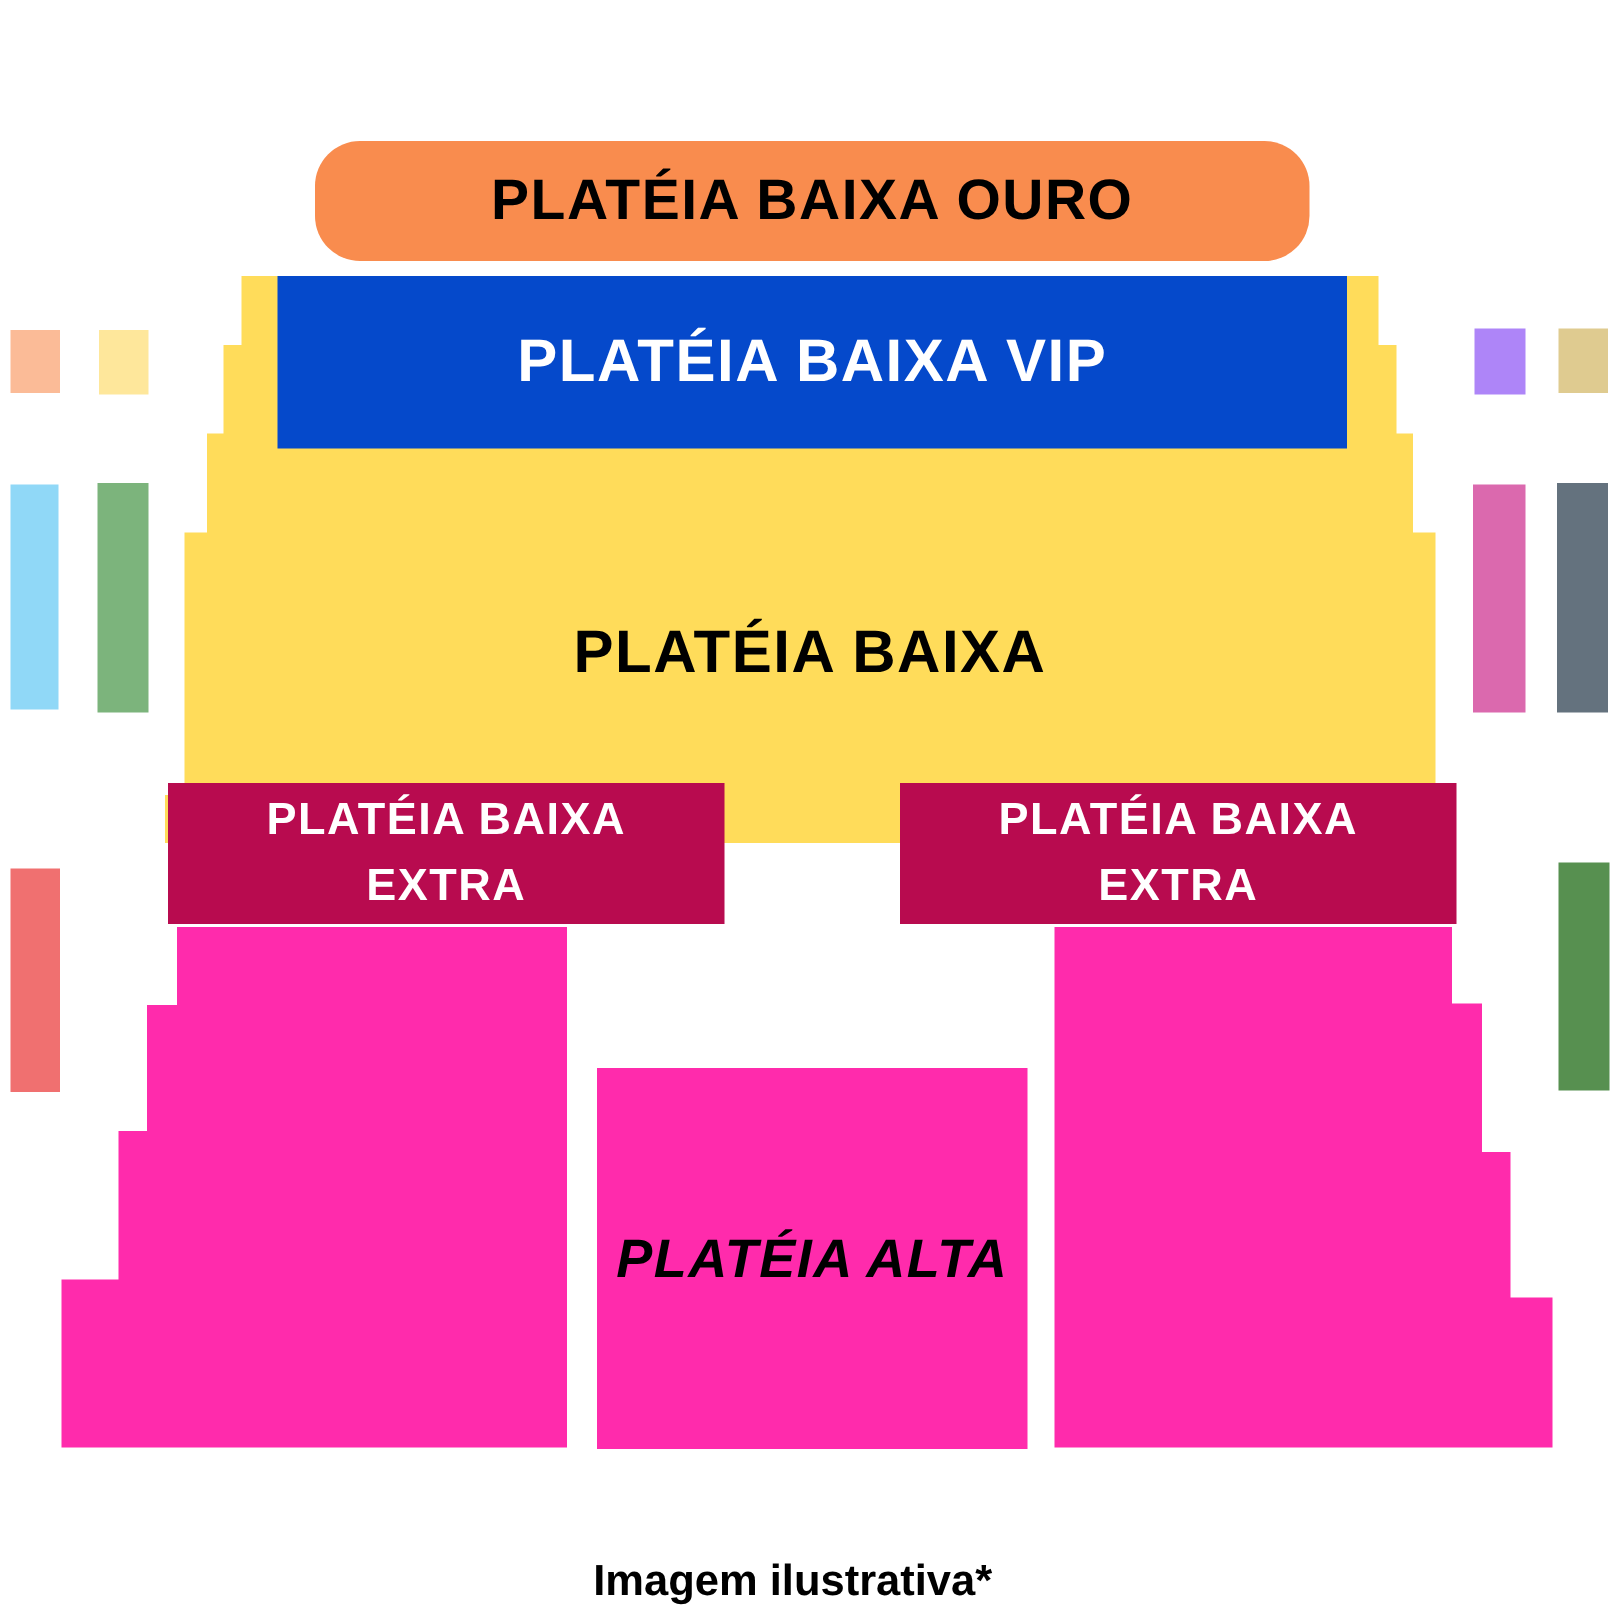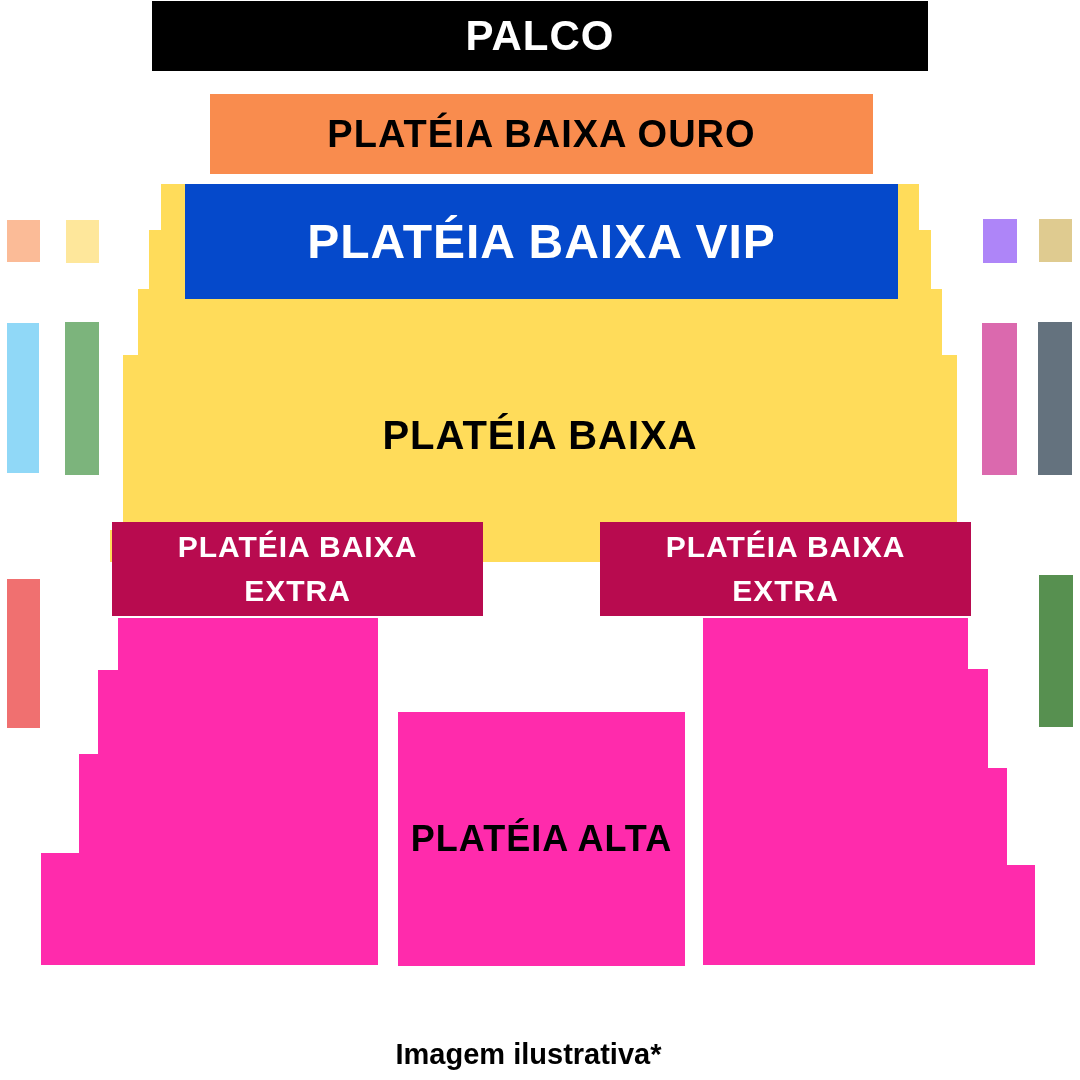--- a/index.html
+++ b/index.html
@@ -5,23 +5,23 @@
   html,body{margin:0;padding:0;background:#ffffff;}
   .canvas{
     position:relative;width:1080px;height:1080px;background:#ffffff;overflow:hidden;
     font-family:"Liberation Sans", sans-serif;font-weight:800;
   }
   .sec{position:absolute;display:flex;align-items:center;justify-content:center;text-align:center;}
   .sec .lbl{letter-spacing:1px;}
   
   .stage{left:152px;top:1px;width:776px;height:70px;background:#000000;color:#ffffff;font-size:42px;letter-spacing:2px;}
   
-  .ouro{left:210px;top:94px;width:663px;height:80px;background:#F98C4E;color:#000000;font-size:38px;letter-spacing:2px;}
+  .ouro{left:210px;top:94px;width:663px;height:80px;background:#F98C4E;color:#000000;font-size:38px;letter-spacing:2px;border-radius:30px;}
   
-  .vip{left:185px;top:184px;width:713px;height:115px;background:#0549CB;color:#ffffff;font-size:48px;letter-spacing:2px;}
+  .vip{left:185px;top:184px;width:713px;height:115px;background:#0549CB;color:#ffffff;font-size:40px;letter-spacing:2px;}
   
   .baixa-label{left:0;top:408px;width:1080px;height:54px;color:#000000;font-size:40px;letter-spacing:2px;background:transparent;}
   
   .extra{background:#B80B4F;color:#ffffff;font-size:30px;flex-direction:column;line-height:44px;letter-spacing:1px;}
   .extra-left{left:112px;top:522px;width:371px;height:94px;}
   .extra-right{left:600px;top:522px;width:371px;height:94px;}
   
   .alta-center{left:398px;top:712px;width:287px;height:254px;background:#FF2BAC;color:#000000;font-size:36px;letter-spacing:1px;}
   
   .caption{position:absolute;left:0;top:1038px;width:1057px;text-align:center;color:#000000;font-size:29px;font-weight:800;}
@@ -44,23 +44,20 @@
 <body>
 
 <div class="canvas">
 
   <svg class="shapes" viewBox="0 0 1080 1080" xmlns="http://www.w3.org/2000/svg">
     <polygon fill="#FFDC5A" points="161,184 919,184 919,230 931,230 931,289 942,289 942,355 957,355 957,530 970,530 970,562 110,562 110,530 123,530 123,355 138,355 138,289 149,289 149,230 161,230"></polygon>
     <polygon fill="#FF2BAC" points="118,618 378,618 378,965 41,965 41,853 79,853 79,754 98,754 98,670 118,670"></polygon>
     <polygon fill="#FF2BAC" points="703,618 968,618 968,669 988,669 988,768 1007,768 1007,865 1035,865 1035,965 703,965"></polygon>
   </svg>
 
-  <div class="sec stage" style="background-color: rgb(0, 0, 0);">
-    <span class="lbl">PALCO</span>
-  </div>
 
   <div class="sec ouro" style="background-color: rgb(249, 140, 78);">
     <span class="lbl">PLATÉIA BAIXA OURO</span>
   </div>
 
   <div class="sec vip" style="background-color: rgb(5, 73, 203);">
     <span class="lbl">PLATÉIA BAIXA VIP</span>
   </div>
 
   <div class="sec baixa-label">
@@ -70,21 +67,21 @@
   <div class="sec extra extra-left" style="background-color: rgb(184, 11, 79);">
     <span class="lbl">PLATÉIA BAIXA</span>
     <span class="lbl">EXTRA</span>
   </div>
 
   <div class="sec extra extra-right" style="background-color: rgb(184, 11, 79);">
     <span class="lbl">PLATÉIA BAIXA</span>
     <span class="lbl">EXTRA</span>
   </div>
 
-  <div class="sec alta-center" style="background-color: rgb(255, 43, 172);">
+  <div class="sec alta-center" style="background-color: rgb(255, 43, 172); font-style: italic;">
     <span class="lbl">PLATÉIA ALTA</span>
   </div>
 
   <div class="sb sb-l1" style="background-color: rgb(251, 187, 151);"></div>
   <div class="sb sb-l2" style="background-color: rgb(254, 231, 155);"></div>
   <div class="sb sb-l3" style="background-color: rgb(144, 216, 247);"></div>
   <div class="sb sb-l4" style="background-color: rgb(124, 180, 124);"></div>
   <div class="sb sb-l5" style="background-color: rgb(240, 112, 112);"></div>
   <div class="sb sb-r1" style="background-color: rgb(174, 133, 248);"></div>
   <div class="sb sb-r2" style="background-color: rgb(223, 203, 144);"></div>

